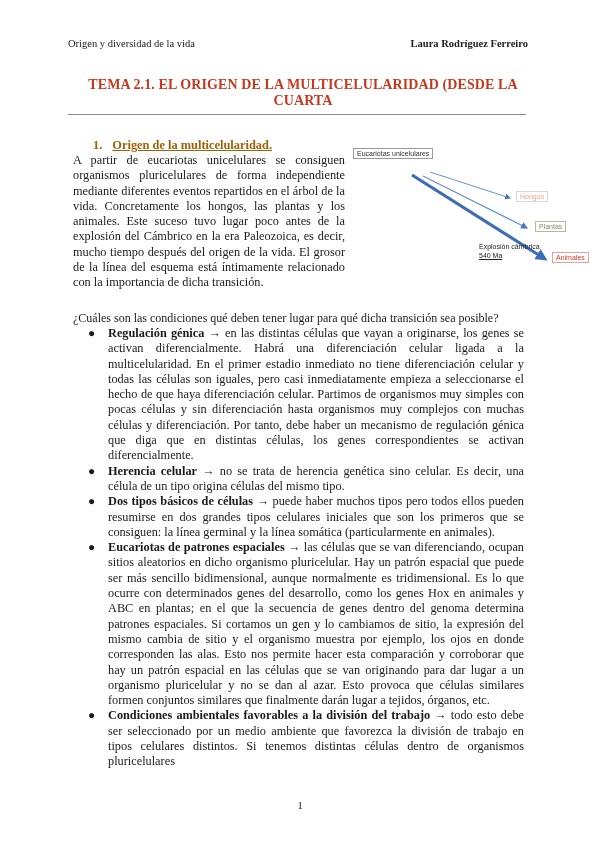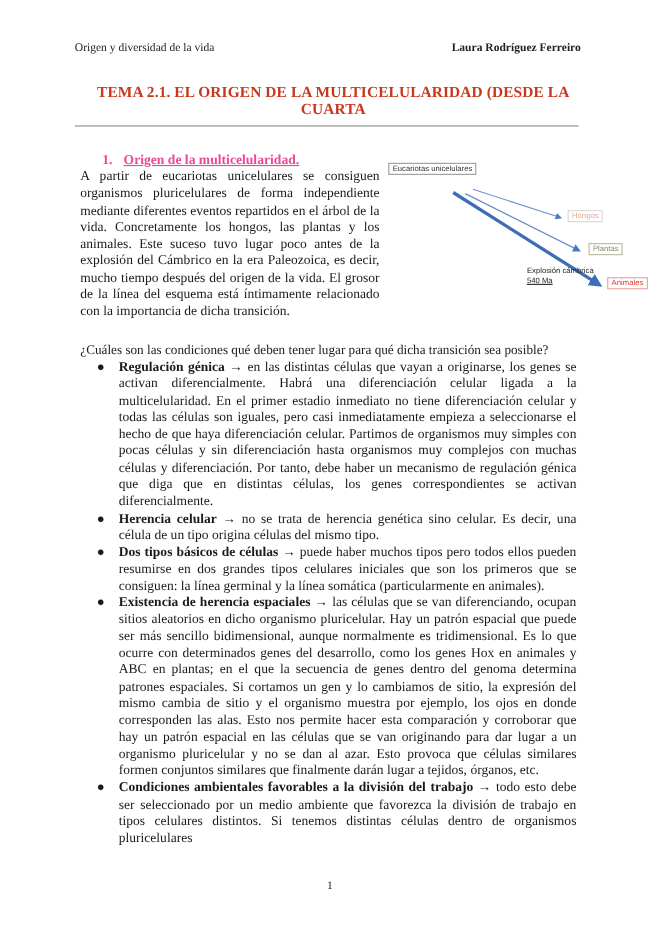--- a/index.html
+++ b/index.html
@@ -6,21 +6,21 @@
   body { width:600px; height:848px; position:relative; overflow:hidden;
          font-family:"Liberation Serif","DejaVu Serif",serif; color:#1a1a1a; }
   .hdr { position:absolute; top:38px; font-size:10.5px; color:#222; }
   .hdr-left { left:68px; }
   .hdr-right { right:72px;font-weight:bold; }
   .title { position:absolute; top:77px; left:70px; width:466px; text-align:center;
            color:#c8381e; font-weight:bold; font-size:14px; line-height:16px; letter-spacing:0.1px; }
   .rule { position:absolute; top:114px; left:68px; width:458px; height:0;
           border-top:1px solid #8a8a8a; }
   .sec-heading { position:absolute; top:138px; left:93px; font-size:12.4px; font-weight:bold;
-                 color:#ec4899; }
+                 color:#a16207; }
   .sec-heading .num { margin-right:10px; }
   .sec-heading .txt { text-decoration:underline; }
   .intro { position:absolute; top:153px; left:73px; width:272px; font-size:12.3px; line-height:15.3px;
            text-align:justify; }
   .diagram { position:absolute; top:145px; left:350px; width:250px; height:140px; }
   .dbox { position:absolute; font-family:"Liberation Sans","DejaVu Sans",sans-serif; font-size:7px;
           background:#fff; padding:1px 3px; white-space:nowrap; }
   .question { position:absolute; top:311px; left:73px; font-size:12px; }
   .blist { position:absolute; top:326px; left:108px; width:416px; margin:0; padding:0; list-style:none;
            font-size:12.3px; line-height:15.3px; text-align:justify; }
@@ -86,21 +86,21 @@
       <b>Herencia celular</b>
       <b>→</b><span> no se trata de herencia genética sino celular. Es decir, una célula de un tipo origina células del mismo tipo.</span>
     </li>
     <li>
       <span class="bullet">●</span>
       <b>Dos tipos básicos de células</b>
       <b>→</b><span> puede haber muchos tipos pero todos ellos pueden resumirse en dos grandes tipos celulares iniciales que son los primeros que se consiguen:  la línea germinal y la línea somática (particularmente en animales).</span>
     </li>
     <li>
       <span class="bullet">●</span>
-      <b>Existencia de herencia espaciales</b>
+      <b>Eucariotas de patrones espaciales</b>
       <b>→</b><span> las células que se van diferenciando, ocupan sitios aleatorios en dicho organismo pluricelular. Hay un patrón espacial que puede ser más sencillo bidimensional, aunque normalmente es tridimensional. Es lo que ocurre con determinados genes del desarrollo, como los genes Hox en animales y ABC en plantas; en el que la secuencia de genes dentro del genoma determina patrones espaciales. Si cortamos un gen y lo cambiamos de sitio, la expresión del mismo cambia de sitio y el organismo muestra por ejemplo, los ojos en donde corresponden las alas. Esto nos permite hacer esta comparación y corroborar que hay un patrón espacial en las células que se van originando para dar lugar a un organismo pluricelular y no se dan al azar. Esto provoca que células similares formen conjuntos similares que finalmente darán lugar a tejidos, órganos, etc.</span>
     </li>
     <li>
       <span class="bullet">●</span>
       <b>Condiciones ambientales favorables a la división del trabajo</b>
       <b>→</b><span> todo esto debe ser seleccionado por un medio ambiente que favorezca la división de trabajo en tipos celulares distintos. Si tenemos distintas células dentro de organismos pluricelulares</span>
     </li>
   </ul>
 
   <div class="pagenum">1</div>

